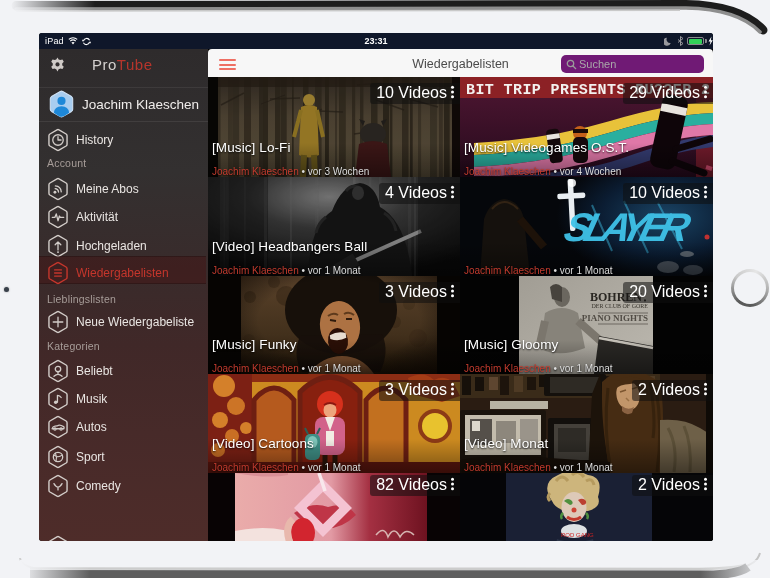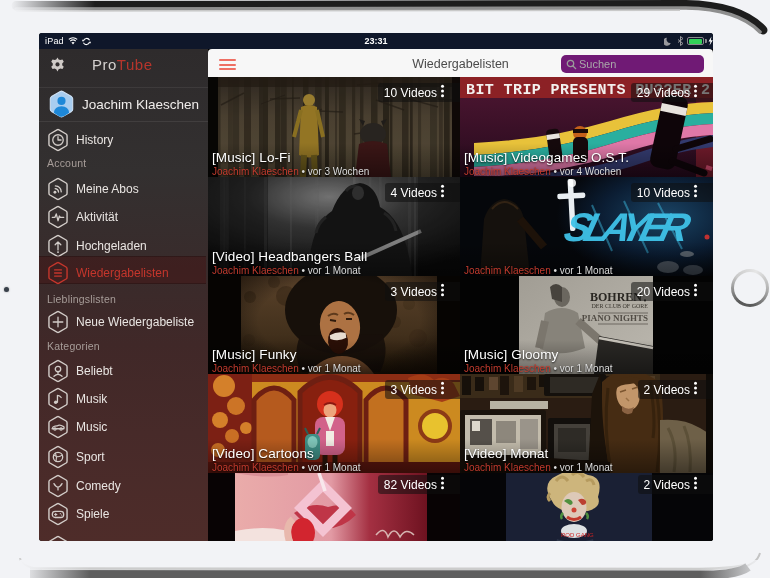--- a/index.html
+++ b/index.html
@@ -31,25 +31,25 @@
 #content{left:169px;top:16px;width:505px;height:492px;background:#000}
 #nav{position:absolute;left:0;top:0;width:505px;height:28px;background:#f7f7f7;border-radius:4px 4px 0 0}
 #nav .ham{position:absolute;left:11px;top:10px;width:17px;height:12px}
 #nav .ham b{position:absolute;left:0;width:17px;height:2.2px;border-radius:2px;background:#ee6f63}
 #nav .ttl{position:absolute;left:0;top:8px;width:100%;text-align:center;font-size:12.5px;color:#4a4a4a}
 #nav .search{position:absolute;left:353px;top:5.5px;width:143px;height:18px;background:#701a75;border-radius:5px;color:#a9a9a9;font-size:11px}
 #nav .search span{position:absolute;left:18px;top:3px}
 .tile{position:absolute;overflow:hidden;background:#000}
 .tile svg.thumb{position:absolute;left:0;top:0}
 .tile .shade{position:absolute;left:0;bottom:0;width:100%;height:34px;background:linear-gradient(180deg,rgba(0,0,0,0),rgba(0,0,0,.4))}
-.badge{position:absolute;right:0;font-size:12px;color:#fff;background:rgba(15,15,15,.55);border-radius:3px 0 0 3px;padding:1px 15px 2px 6px;white-space:nowrap}
+.badge{position:absolute;right:0;font-size:16px;color:#fff;background:rgba(15,15,15,.55);border-radius:3px 0 0 3px;padding:1px 5px 2px 6px;white-space:nowrap}
 .badge svg{vertical-align:-1px;margin-left:3px}
 .cap{position:absolute;left:4px;bottom:0;text-shadow:0 1px 2px rgba(0,0,0,.85);white-space:nowrap}
 .cap .t1{font-size:13.5px;font-weight:normal;color:#fff;letter-spacing:.1px}
-.cap .t2{font-size:10px;color:#ddd;margin-top:1px}
+.cap .t2{font-size:10px;color:#ddd;margin-top:11px}
 .cap .t2 b{color:#c23b2e;font-weight:400}
 </style></head>
 <body>
 <div id="stage">
   <svg class="abs" id="frame" width="770" height="578" viewBox="0 0 770 578">
     <defs>
       <linearGradient id="fadeL" x1="0" y1="0" x2="1" y2="0">
         <stop offset="0" stop-color="#f2f3f6"></stop>
           <stop offset="1" stop-color="#f2f3f6" stop-opacity="0"></stop>
       </linearGradient>
@@ -181,46 +181,36 @@
           </svg>
           <span class="t">Musik</span>
         </div>
 <div class="srow" style="top:364.5px">
           <svg width="22" height="24" viewBox="0 0 20 22">
             <path d="M10.9,1.7 L17.4,5.5 Q18.3,6.1 18.3,7.2 L18.3,14.8 Q18.3,15.9 17.4,16.5 L10.9,20.3 Q10,20.8 9.1,20.3 L2.6,16.5 Q1.7,15.9 1.7,14.8 L1.7,7.2 Q1.7,6.1 2.6,5.5 L9.1,1.7 Q10,1.2 10.9,1.7 Z" fill="none" stroke="#d2ccc8" stroke-width="1.3"></path>
             <path d="M4.6,12.6 Q5.2,10.4 7.2,10.2 L9.2,10 Q11,8.7 13,9.6 L15.2,10.6 Q15.9,11.2 15.4,12.6 Z" fill="none" stroke="#d2ccc8" stroke-width="1.2" stroke-linecap="round" stroke-linejoin="round"></path>
             <circle cx="7.2" cy="12.9" r="1.1" fill="none" stroke="#d2ccc8" stroke-width="1"></circle>
             <circle cx="12.8" cy="12.9" r="1.1" fill="none" stroke="#d2ccc8" stroke-width="1"></circle>
           </svg>
-          <span class="t">Music</span>
+          <span class="t">Autos</span>
         </div>
 <div class="srow" style="top:394.5px">
           <svg width="22" height="24" viewBox="0 0 20 22">
             <path d="M10.9,1.7 L17.4,5.5 Q18.3,6.1 18.3,7.2 L18.3,14.8 Q18.3,15.9 17.4,16.5 L10.9,20.3 Q10,20.8 9.1,20.3 L2.6,16.5 Q1.7,15.9 1.7,14.8 L1.7,7.2 Q1.7,6.1 2.6,5.5 L9.1,1.7 Q10,1.2 10.9,1.7 Z" fill="none" stroke="#d2ccc8" stroke-width="1.3"></path>
             <circle cx="10" cy="11" r="4.3" fill="none" stroke="#d2ccc8" stroke-width="1.2"></circle>
             <path d="M6.2,9.3 Q10,12.2 13.8,9.3 M8.2,14.9 Q9.4,11 7.6,7.3" fill="none" stroke="#d2ccc8" stroke-width="1" stroke-linecap="round" stroke-linejoin="round"></path>
           </svg>
           <span class="t">Sport</span>
         </div>
 <div class="srow" style="top:423px">
           <svg width="22" height="24" viewBox="0 0 20 22">
             <path d="M10.9,1.7 L17.4,5.5 Q18.3,6.1 18.3,7.2 L18.3,14.8 Q18.3,15.9 17.4,16.5 L10.9,20.3 Q10,20.8 9.1,20.3 L2.6,16.5 Q1.7,15.9 1.7,14.8 L1.7,7.2 Q1.7,6.1 2.6,5.5 L9.1,1.7 Q10,1.2 10.9,1.7 Z" fill="none" stroke="#d2ccc8" stroke-width="1.3"></path>
             <path d="M6.3,8.8 Q10,15.2 13.7,8.8 M10,12.9 L10,14.6" fill="none" stroke="#d2ccc8" stroke-width="1.2" stroke-linecap="round" stroke-linejoin="round"></path>
           </svg>
           <span class="t">Comedy</span>
-        </div>
-<div class="srow" style="top:451.5px">
-          <svg width="22" height="24" viewBox="0 0 20 22">
-            <path d="M10.9,1.7 L17.4,5.5 Q18.3,6.1 18.3,7.2 L18.3,14.8 Q18.3,15.9 17.4,16.5 L10.9,20.3 Q10,20.8 9.1,20.3 L2.6,16.5 Q1.7,15.9 1.7,14.8 L1.7,7.2 Q1.7,6.1 2.6,5.5 L9.1,1.7 Q10,1.2 10.9,1.7 Z" fill="none" stroke="#d2ccc8" stroke-width="1.3"></path>
-            <rect x="4.8" y="8.6" width="10.4" height="5.6" rx="2.6" fill="none" stroke="#d2ccc8" stroke-width="1.2"></rect>
-            <path d="M6.9,11.4 L9,11.4 M7.95,10.35 L7.95,12.45" fill="none" stroke="#d2ccc8" stroke-width="1" stroke-linecap="round" stroke-linejoin="round"></path>
-            <circle cx="12.1" cy="10.7" r="0.55" fill="#d2ccc8"></circle>
-            <circle cx="13.3" cy="11.9" r="0.55" fill="#d2ccc8"></circle>
-          </svg>
-          <span class="t">Spiele</span>
         </div>
 <div class="srow" style="top:484px">
           <svg width="22" height="24" viewBox="0 0 20 22">
             <path d="M10.9,1.7 L17.4,5.5 Q18.3,6.1 18.3,7.2 L18.3,14.8 Q18.3,15.9 17.4,16.5 L10.9,20.3 Q10,20.8 9.1,20.3 L2.6,16.5 Q1.7,15.9 1.7,14.8 L1.7,7.2 Q1.7,6.1 2.6,5.5 L9.1,1.7 Q10,1.2 10.9,1.7 Z" fill="none" stroke="#d2ccc8" stroke-width="1.3"></path>
             <path d="M10,6.6 L10,15.4 M5.6,11 L14.4,11" fill="none" stroke="#d2ccc8" stroke-width="1.2" stroke-linecap="round" stroke-linejoin="round"></path>
           </svg>
           <span class="t"></span>
         </div>
     </div>
     <div class="abs" id="content">

